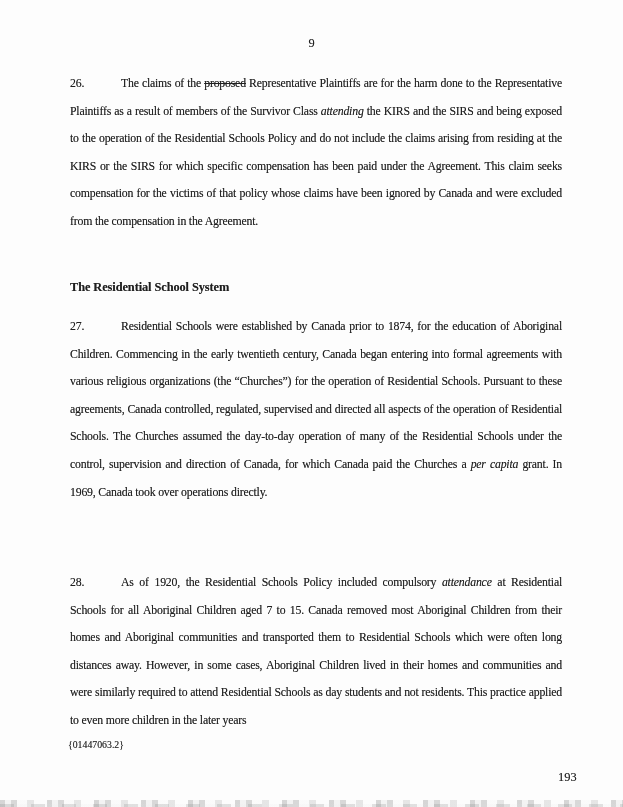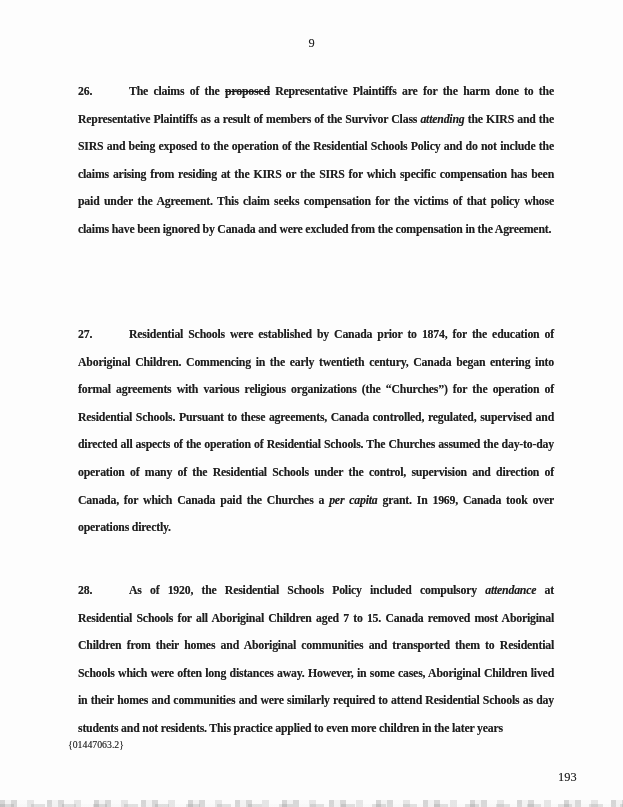--- a/index.html
+++ b/index.html
@@ -30,21 +30,21 @@
     left: 70px;
     width: 492px;
     font-size: 11.8px;
     line-height: 27.6px;
     letter-spacing: -0.2px;
     text-align: justify;
   }
   .para-26 { top: 70px; }
   .para-27 { top: 313px; }
   .para-28 { top: 569px; }
-  .body-text p { margin: 8px; font-weight: bold; }
+  .body-text p { margin: 0; }
   .pnum {
     display: inline-block;
     width: 51px;
   }
   .seg-strike { text-decoration: line-through; }
   .seg-italic { font-style: italic; }
   .heading {
     position: absolute;
     left: 70px;
     top: 280px;
@@ -99,20 +99,21 @@
 <div class="page">
 
   <div class="pageno-top">9</div>
 
   <div class="body-text para-26">
     <p>
       <span class="pnum">26.</span><span><span>The claims of the </span><span class="seg-strike">proposed</span><span> Representative Plaintiffs are for the harm done to the Representative Plaintiffs as a result of members of the Survivor Class </span><span class="seg-italic">attending</span><span> the KIRS and the SIRS and being exposed to the operation of the Residential Schools Policy and do not include the claims arising from residing at the KIRS or the SIRS for which specific compensation has been paid under the Agreement. This claim seeks compensation for the victims of that policy whose claims have been ignored by Canada and were excluded from the compensation in the Agreement.</span></span>
     </p>
   </div>
 
+  <div class="heading">The Residential School System</div>
 
   <div class="body-text para-27">
     <p>
       <span class="pnum">27.</span><span><span>Residential Schools were established by Canada prior to 1874, for the education of Aboriginal Children. Commencing in the early twentieth century, Canada began entering into formal agreements with various religious organizations (the “Churches”) for the operation of Residential Schools. Pursuant to these agreements, Canada controlled, regulated, supervised and directed all aspects of the operation of Residential Schools. The Churches assumed the day-to-day operation of many of the Residential Schools under the control, supervision and direction of Canada, for which Canada paid the Churches a </span><span class="seg-italic">per capita</span><span> grant. In 1969, Canada took over operations directly.</span></span>
     </p>
   </div>
 
   <div class="body-text para-28">
     <p>
       <span class="pnum">28.</span><span><span>As of 1920, the Residential Schools Policy included compulsory </span><span class="seg-italic">attendance</span><span> at Residential Schools for all Aboriginal Children aged 7 to 15. Canada removed most Aboriginal Children from their homes and Aboriginal communities and transported them to Residential Schools which were often long distances away. However, in some cases, Aboriginal Children lived in their homes and communities and were similarly required to attend Residential Schools as day students and not residents. This practice applied to even more children in the later years</span></span>

